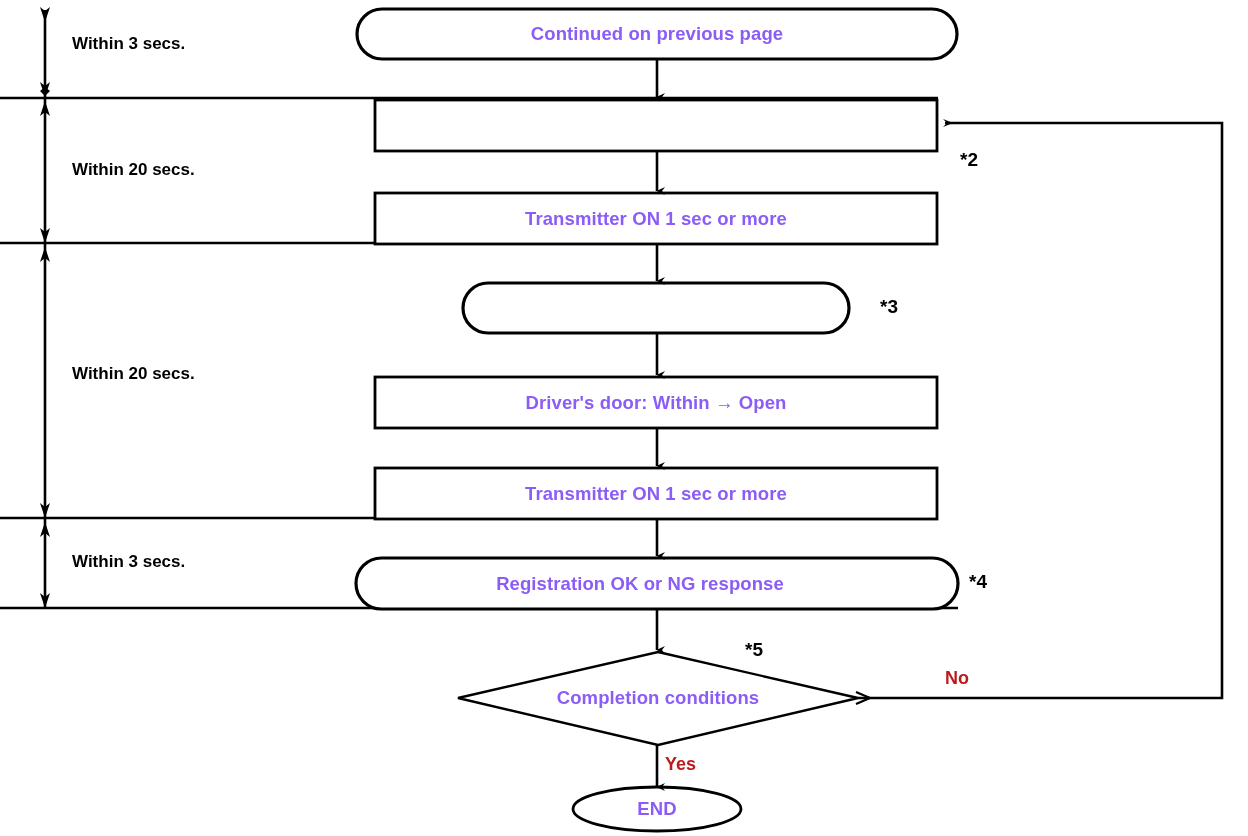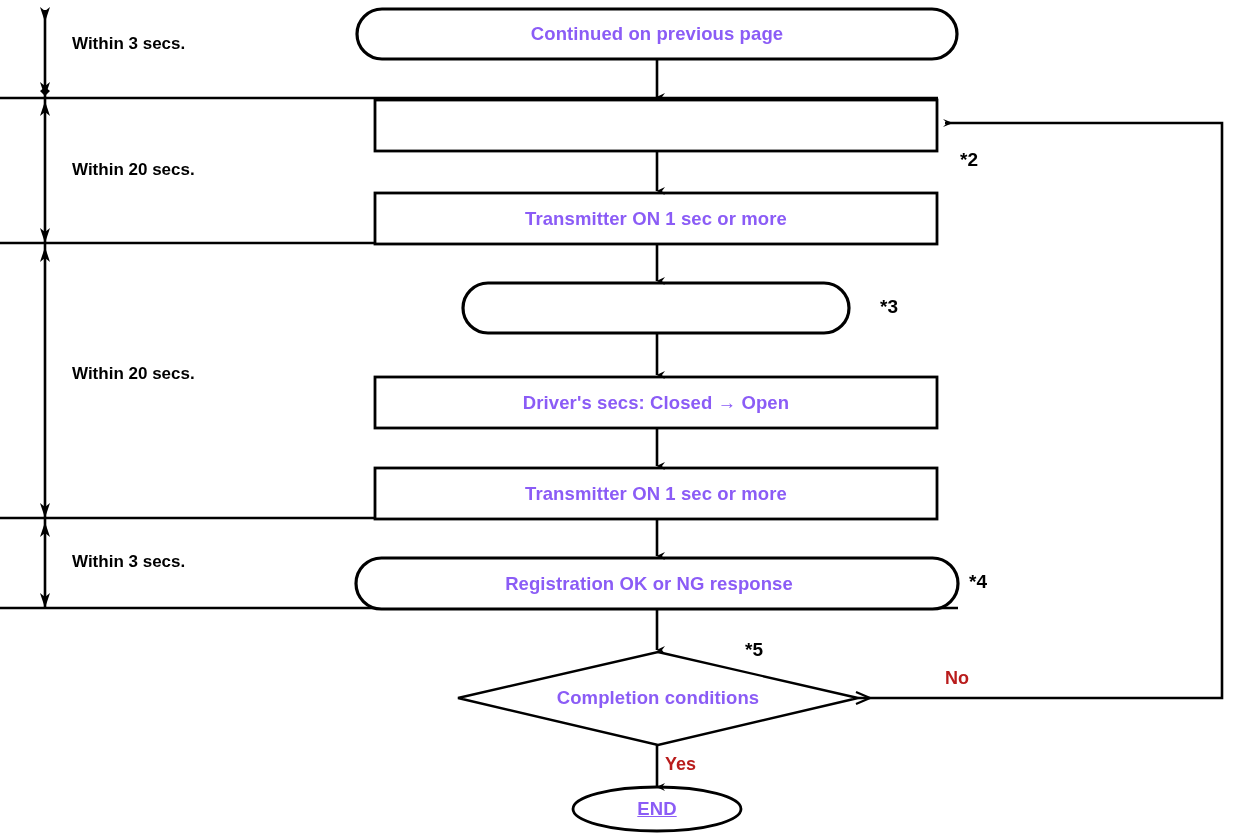--- a/index.html
+++ b/index.html
@@ -148,29 +148,29 @@
   <div class="timing-label" style="left:72px; top:160px;">Within 20 secs.</div>
   <div class="timing-label" style="left:72px; top:364px;">Within 20 secs.</div>
   <div class="timing-label" style="left:72px; top:552px;">Within 3 secs.</div>
 
   <div class="node-label t18" style="left:357px; top:9px; width:600px; height:50px;">Continued on previous page</div>
 
 
   <div class="node-label t18" style="left:375px; top:193px; width:562px; height:51px;">Transmitter ON 1 sec or more</div>
 
 
-  <div class="node-label t18" style="left:375px; top:377px; width:562px; height:51px;">Driver's secs: Closed → Open</div>
+  <div class="node-label t18" style="left:375px; top:377px; width:562px; height:51px;">Driver's door: Within → Open</div>
 
   <div class="node-label t18" style="left:375px; top:468px; width:562px; height:51px;">Transmitter ON 1 sec or more</div>
 
-  <div class="node-label t18" style="left:348px; top:558px; width:602px; height:51px;">Registration OK or NG response</div>
+  <div class="node-label t18" style="left:339px; top:558px; width:602px; height:51px;">Registration OK or NG response</div>
 
   <div class="node-label t18" style="left:458px; top:676px; width:400px; height:44px;">Completion conditions</div>
 
-  <div class="node-label t18" style="left:573px; top:787px; width:168px; height:44px;text-decoration:underline;">END</div>
+  <div class="node-label t18" style="left:573px; top:787px; width:168px; height:44px;">END</div>
 
   <div class="note-label" style="left:960px; top:149px;">*2</div>
   <div class="note-label" style="left:880px; top:296px;">*3</div>
   <div class="note-label" style="left:969px; top:571px;">*4</div>
   <div class="note-label" style="left:745px; top:639px;">*5</div>
 
   <div class="branch-label" style="left:945px; top:668px;">No</div>
   <div class="branch-label" style="left:665px; top:754px;">Yes</div>
 
 </div>

